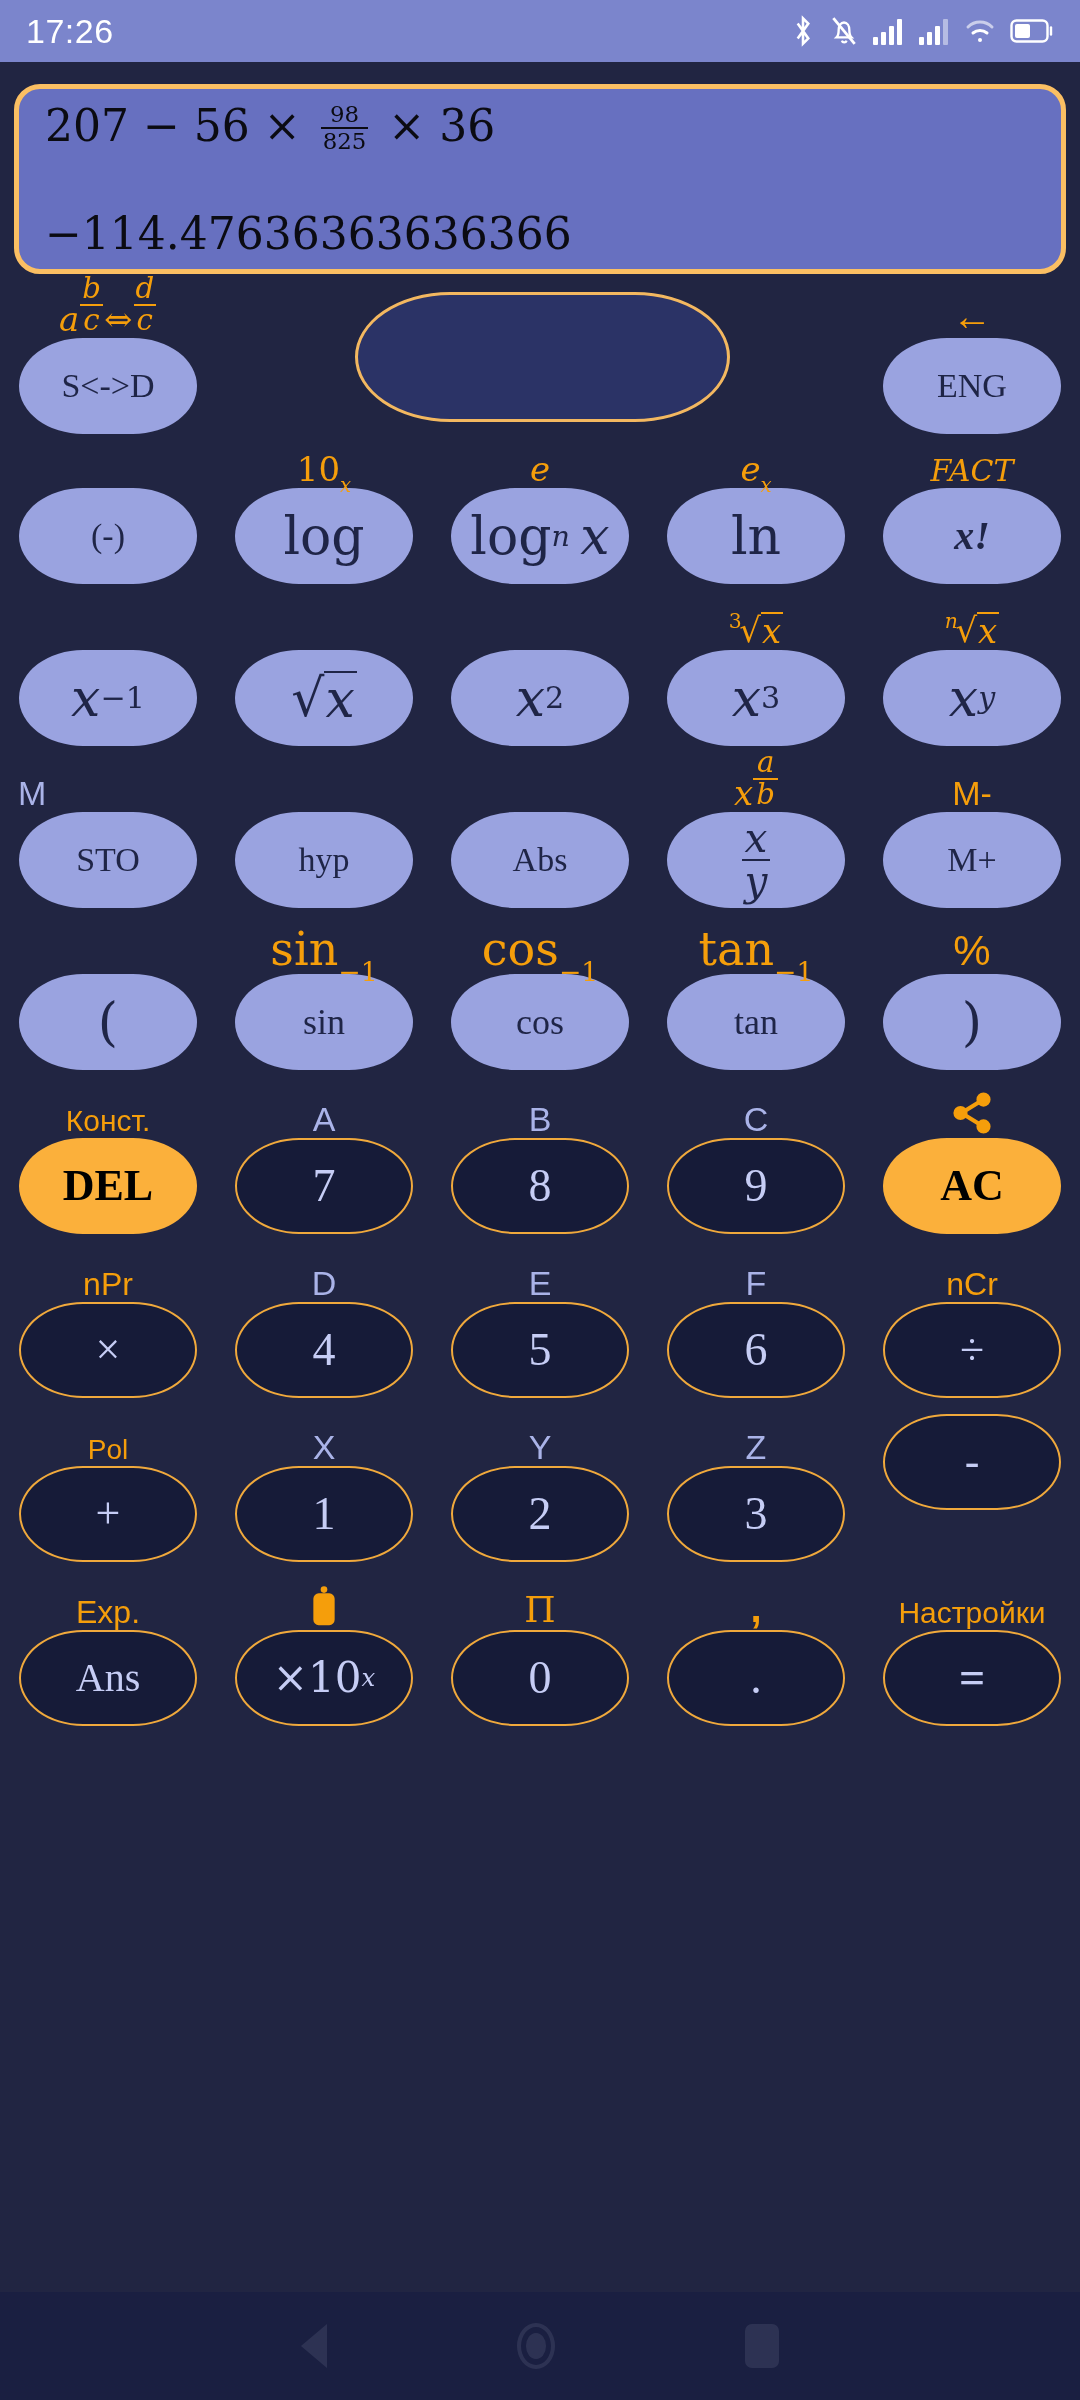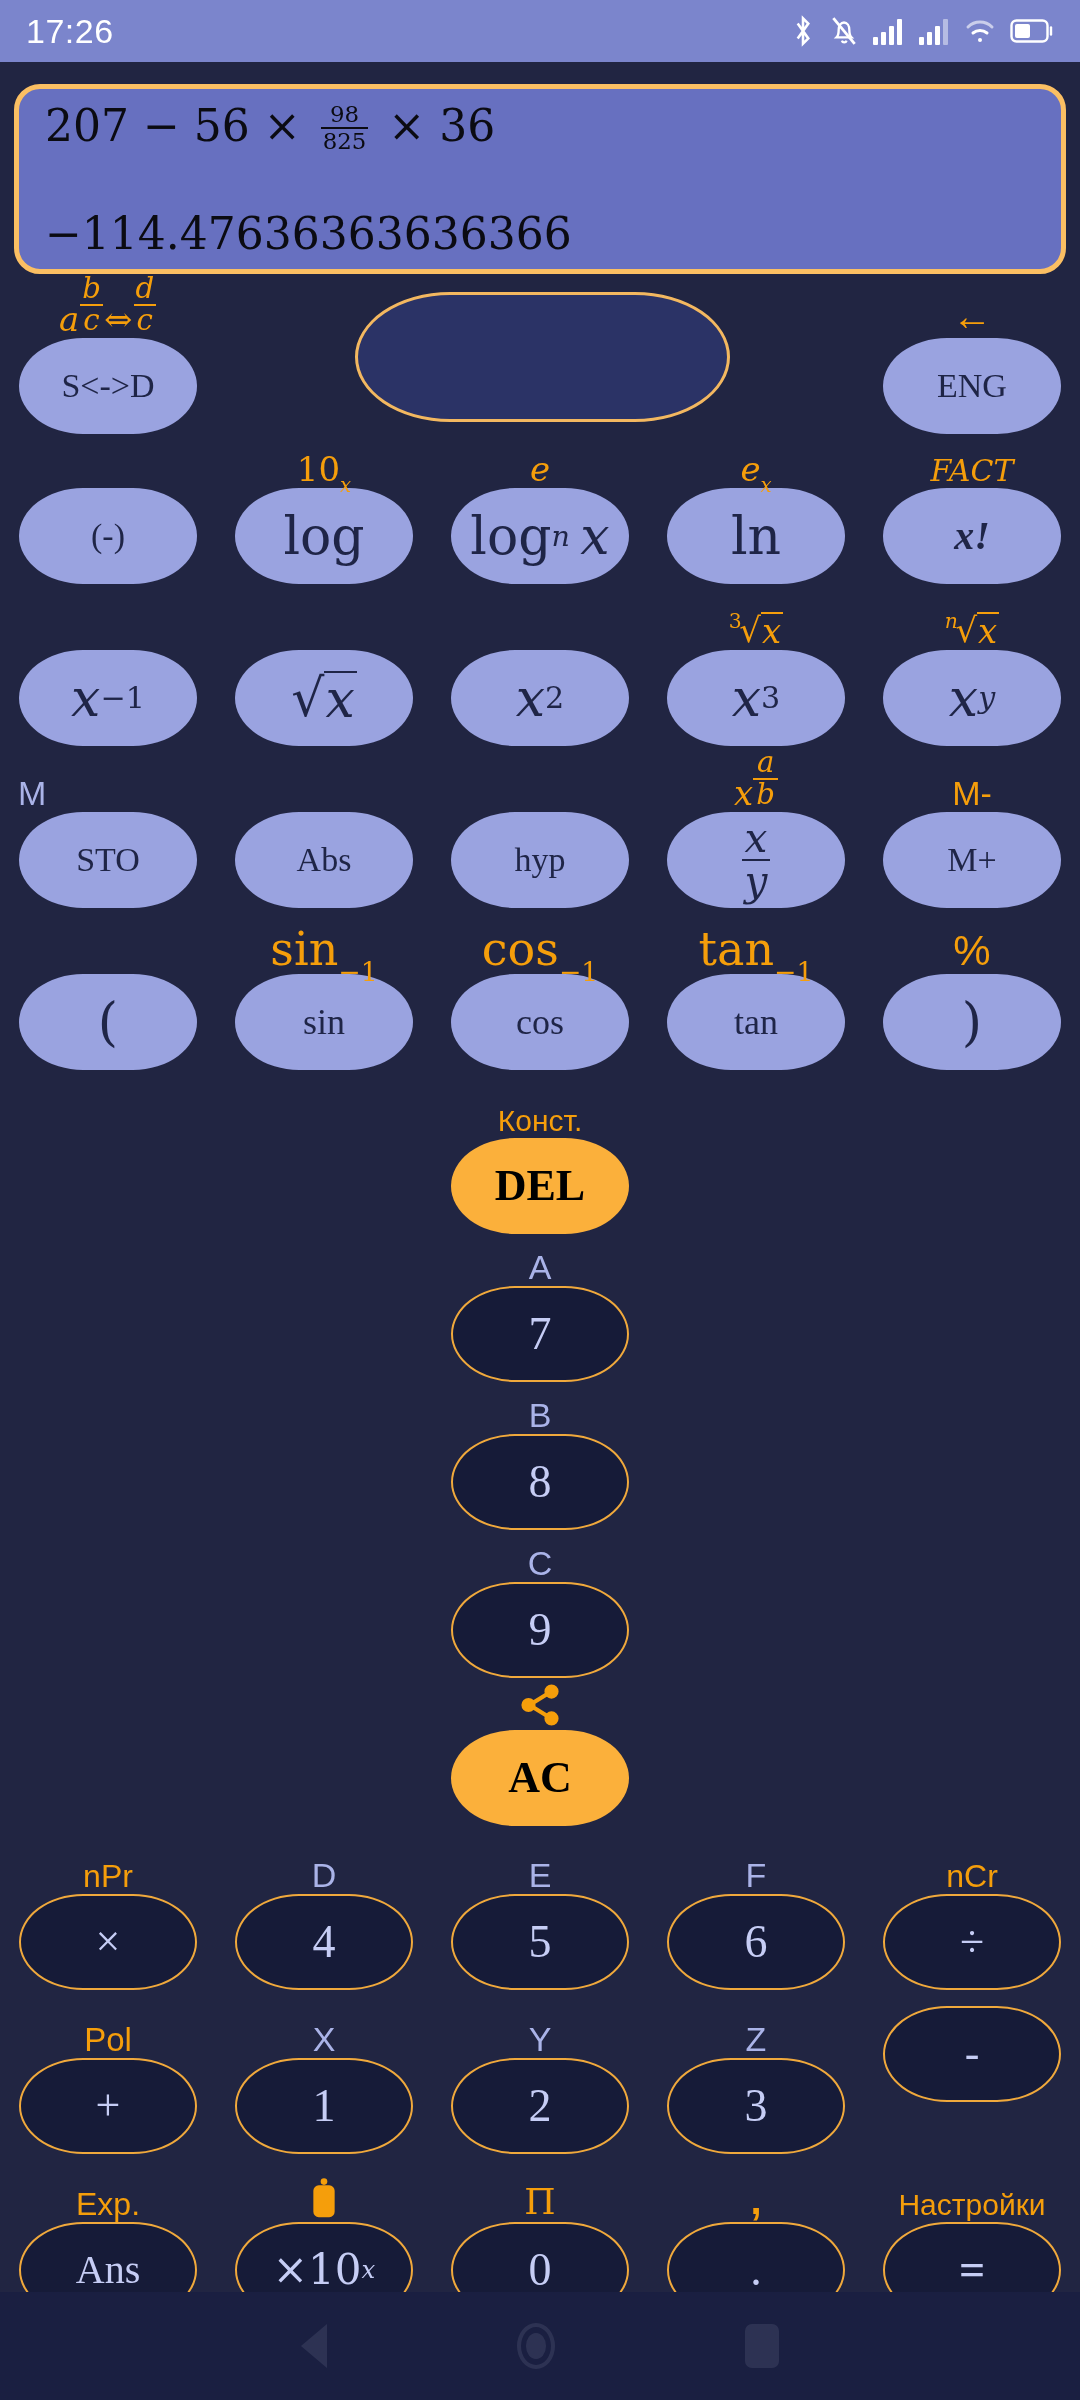--- a/index.html
+++ b/index.html
@@ -283,25 +283,25 @@
       </div>
     </div>
 
     <div class="row" style="margin-top:14px;">
       <div class="cell">
         <div class="toplabel lav" style="justify-content:flex-start; padding-left:18px; font-size:34px;">M</div>
         <div class="key fn" style="font-size:34px;">STO</div>
       </div>
       <div class="cell">
         <div class="toplabel empty">&nbsp;</div>
+        <div class="key fn" style="font-size:34px;">hyp</div>
+      </div>
+      <div class="cell">
+        <div class="toplabel empty">&nbsp;</div>
         <div class="key fn" style="font-size:34px;">Abs</div>
-      </div>
-      <div class="cell">
-        <div class="toplabel empty">&nbsp;</div>
-        <div class="key fn" style="font-size:34px;">hyp</div>
       </div>
       <div class="cell">
         <div class="toplabel sci">
           <span class="it">x</span>
           <span class="minifrac it">
             <span class="n">a</span>
               <span class="d">b</span>
           </span>
         </div>
         <div class="key fn big">
@@ -333,21 +333,21 @@
       <div class="cell">
         <div class="toplabel" style="font-size:46px; font-family:'DejaVu Serif',serif;">tan<sup>−1</sup></div>
         <div class="key fn" style="font-size:36px;">tan</div>
       </div>
       <div class="cell">
         <div class="toplabel" style="font-size:42px;">%</div>
         <div class="key fn big">)</div>
       </div>
     </div>
 
-    <div class="row" style="margin-top:16px;flex-direction:column;">
+    <div class="row" style="margin-top:16px;">
       <div class="cell">
         <div class="toplabel" style="font-size:30px;">Конст.</div>
         <div class="key accent">DEL</div>
       </div>
       <div class="cell">
         <div class="toplabel lav" style="font-size:34px;">A</div>
         <div class="key num">7</div>
       </div>
       <div class="cell">
         <div class="toplabel lav" style="font-size:34px;">B</div>
@@ -388,21 +388,21 @@
         <div class="key num">6</div>
       </div>
       <div class="cell">
         <div class="toplabel" style="font-size:32px;">nCr</div>
         <div class="key num op">÷</div>
       </div>
     </div>
 
     <div class="row" style="margin-top:16px;">
       <div class="cell">
-        <div class="toplabel" style="font-size:33px;">Pol</div>
+        <div class="toplabel" style="font-size:28px;">Pol</div>
         <div class="key num op">+</div>
       </div>
       <div class="cell">
         <div class="toplabel lav" style="font-size:34px;">X</div>
         <div class="key num">1</div>
       </div>
       <div class="cell">
         <div class="toplabel lav" style="font-size:34px;">Y</div>
         <div class="key num">2</div>
       </div>

